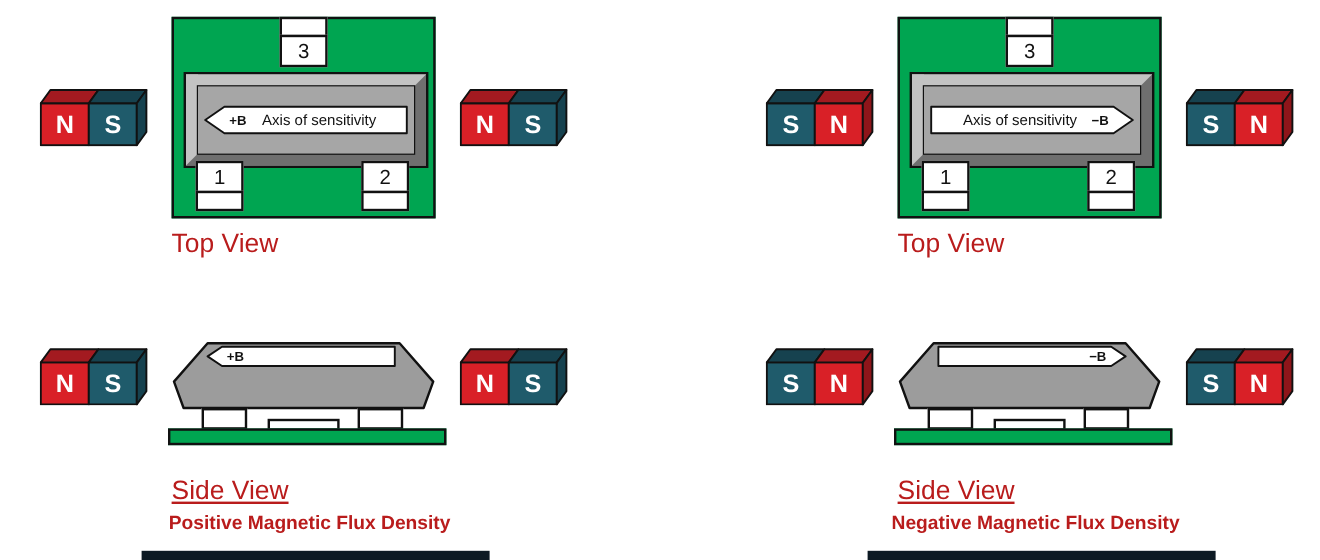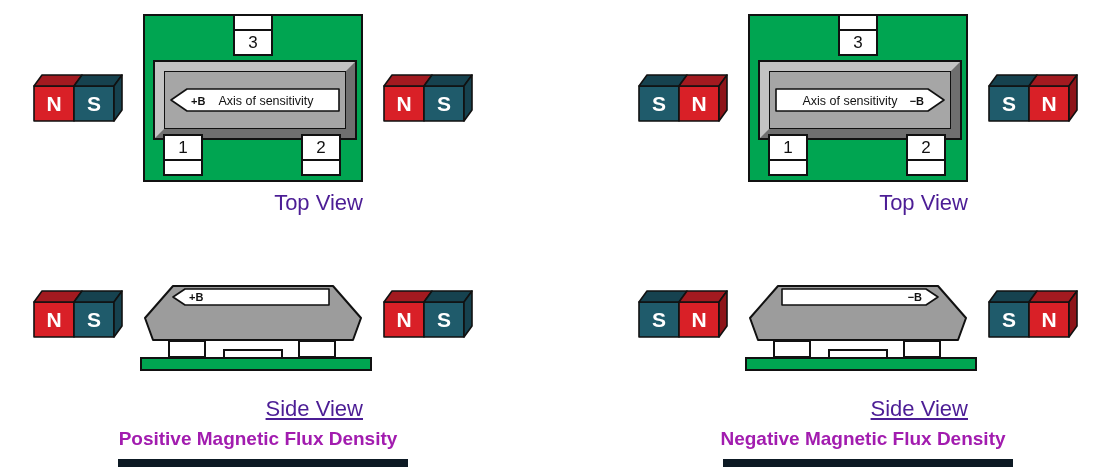--- a/index.html
+++ b/index.html
@@ -68,28 +68,28 @@
   .pkg-body { fill:#9c9c9c; stroke:#111; stroke-width:2; stroke-linejoin:round; }
   .spin { position:absolute; background:#fff; border:2px solid #111; }
   .spin-l { left:30px;  top:56px; width:38px; height:18px; }
   .spin-c { left:85px;  top:65px; width:60px; height:10px; }
   .spin-r { left:160px; top:56px; width:38px; height:18px; }
   .board  { position:absolute; left:2px; top:73px; width:232px; height:14px;
             background:#00A551; border:2px solid #111; }
 
   
   .view-label {
-    position:absolute; left:125px; width:220px; text-align:right;
-    font-size:22px; color:#4c1d95;
+    position:absolute; left:125px; width:220px; text-align:left;
+    font-size:22px; color:#b91c1c;
   }
   .lbl-top  { top:190px; }
   .lbl-side { top:396px;text-decoration:underline; }
   .flux-caption {
     position:absolute; left:0; top:428px; width:480px; text-align:center;
-    font-size:19px; font-weight:bold; color:#a21caf;
+    font-size:16px; font-weight:bold; color:#b91c1c;
   }
   .crop-bar {
     position:absolute; left:100px; top:459px; width:290px; height:8px;
     background:#0d1a24;
   }
 </style>
 </head>
 <body>
 
 <div class="panel p-left">

